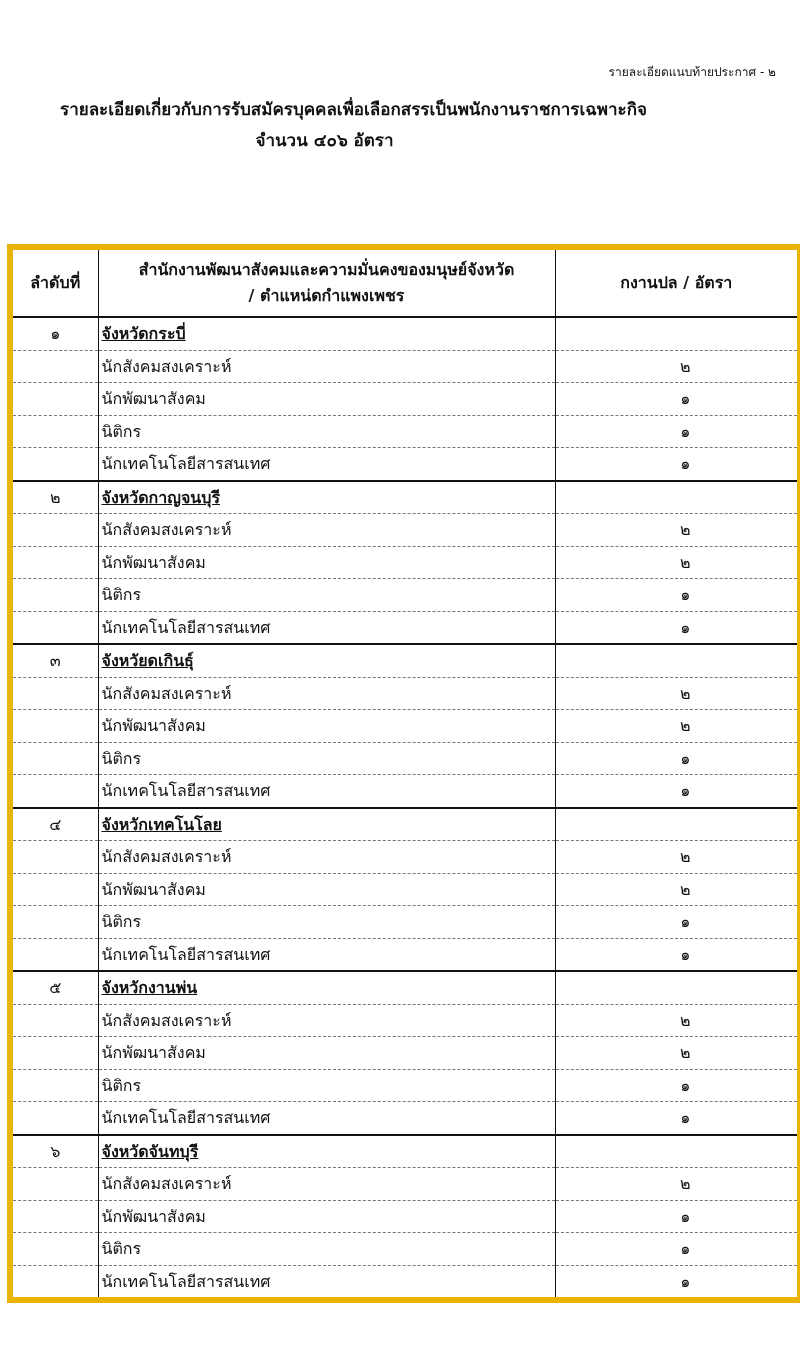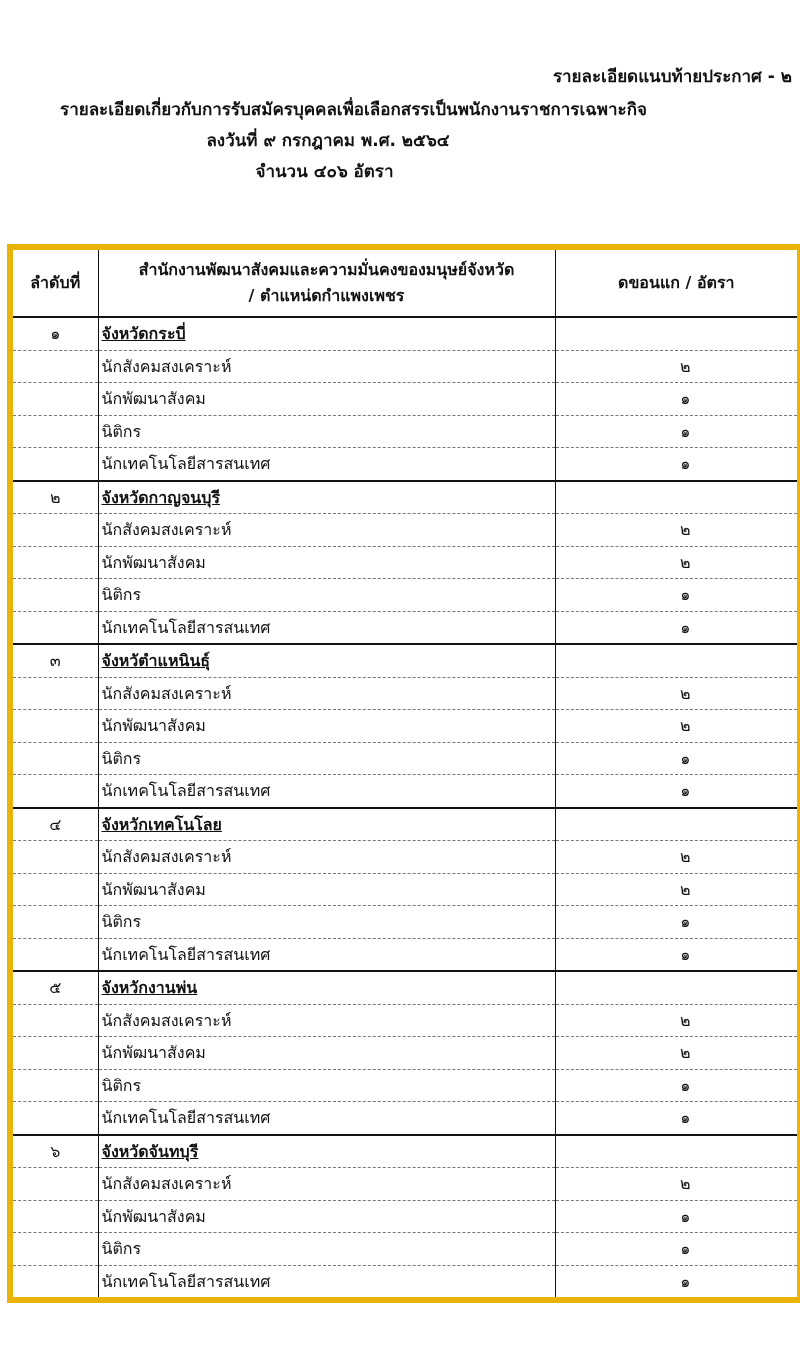--- a/index.html
+++ b/index.html
@@ -11,23 +11,23 @@
     width: 800px;
     height: 1345px;
     position: relative;
     overflow: hidden;
     font-family: "DejaVu Sans", sans-serif;
     color: #111111;
   }
   .page-ref {
     position: absolute;
     top: 62px;
-    right: 8px;
-    font-size: 17px;
-    font-weight: bold;
+    right: 24px;
+    font-size: 12px;
+    font-weight: normal;
     white-space: nowrap;
   }
   .title-block {
     position: absolute;
     top: 94px;
     left: 0;
     width: 636px;
     text-align: center;
   }
   .title-line {
@@ -97,38 +97,37 @@
     border-bottom: 2px solid #111;
   }
 </style>
 </head>
 <body>
 
 <div class="page-ref">รายละเอียดแนบท้ายประกาศ - ๒</div>
 
 <div class="title-block">
   <div class="title-line l0">รายละเอียดเกี่ยวกับการรับสมัครบุคคลเพื่อเลือกสรรเป็นพนักงานราชการเฉพาะกิจ</div>
-  <div class="title-line l2">ลงวันที่ ๙ กรกฎาคม พ.ศ. ๒๕๖๔</div>
   <div class="title-line l3">จำนวน ๔๐๖ อัตรา</div>
 </div>
 
 <table class="doc-table">
   <colgroup>
     <col class="c-no">
     <col class="c-name">
     <col class="c-count">
   </colgroup>
   <thead>
     <tr>
       <th>ลำดับที่</th>
       <th>
         <div>สำนักงานพัฒนาสังคมและความมั่นคงของมนุษย์จังหวัด</div>
         <div>/ ตำแหน่ดกำแพงเพชร</div>
       </th>
-      <th>ดขอนแก / อัตรา</th>
+      <th>กงานปล / อัตรา</th>
     </tr>
   </thead>
   <tbody id="table-body">
       <tr class="group-start">
         <td class="no-cell">๑</td>
         <td class="name-cell"><span class="province-name">จังหวัดกระบี่</span></td>
         <td class="count-cell"></td>
       </tr>
       <tr>
         <td class="no-cell"></td>
@@ -170,21 +169,21 @@
         <td class="name-cell">นิติกร</td>
         <td class="count-cell">๑</td>
       </tr>
       <tr>
         <td class="no-cell"></td>
         <td class="name-cell">นักเทคโนโลยีสารสนเทศ</td>
         <td class="count-cell">๑</td>
       </tr>
       <tr class="group-start">
         <td class="no-cell">๓</td>
-        <td class="name-cell"><span class="province-name">จังหวัตำแหนินธุ์</span></td>
+        <td class="name-cell"><span class="province-name">จังหวัยดเกินธุ์</span></td>
         <td class="count-cell"></td>
       </tr>
       <tr>
         <td class="no-cell"></td>
         <td class="name-cell">นักสังคมสงเคราะห์</td>
         <td class="count-cell">๒</td>
       </tr>
       <tr>
         <td class="no-cell"></td>
         <td class="name-cell">นักพัฒนาสังคม</td>

